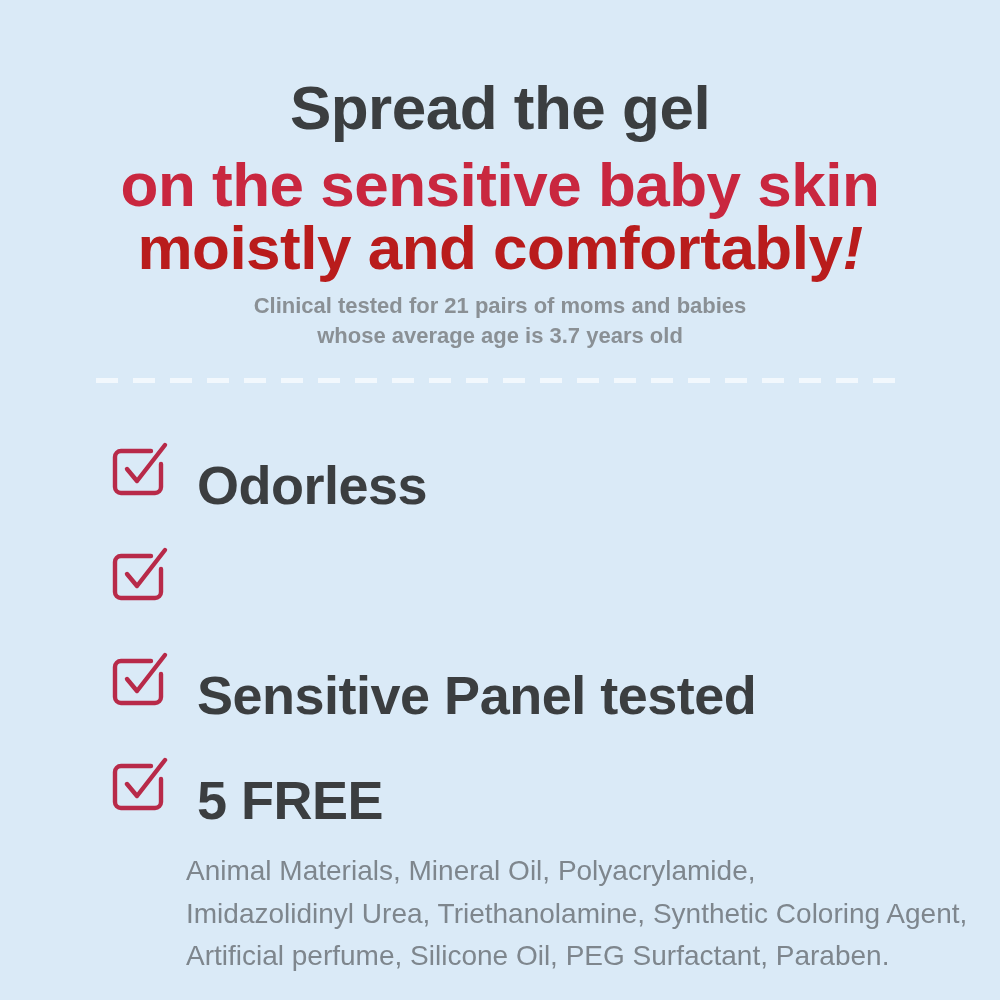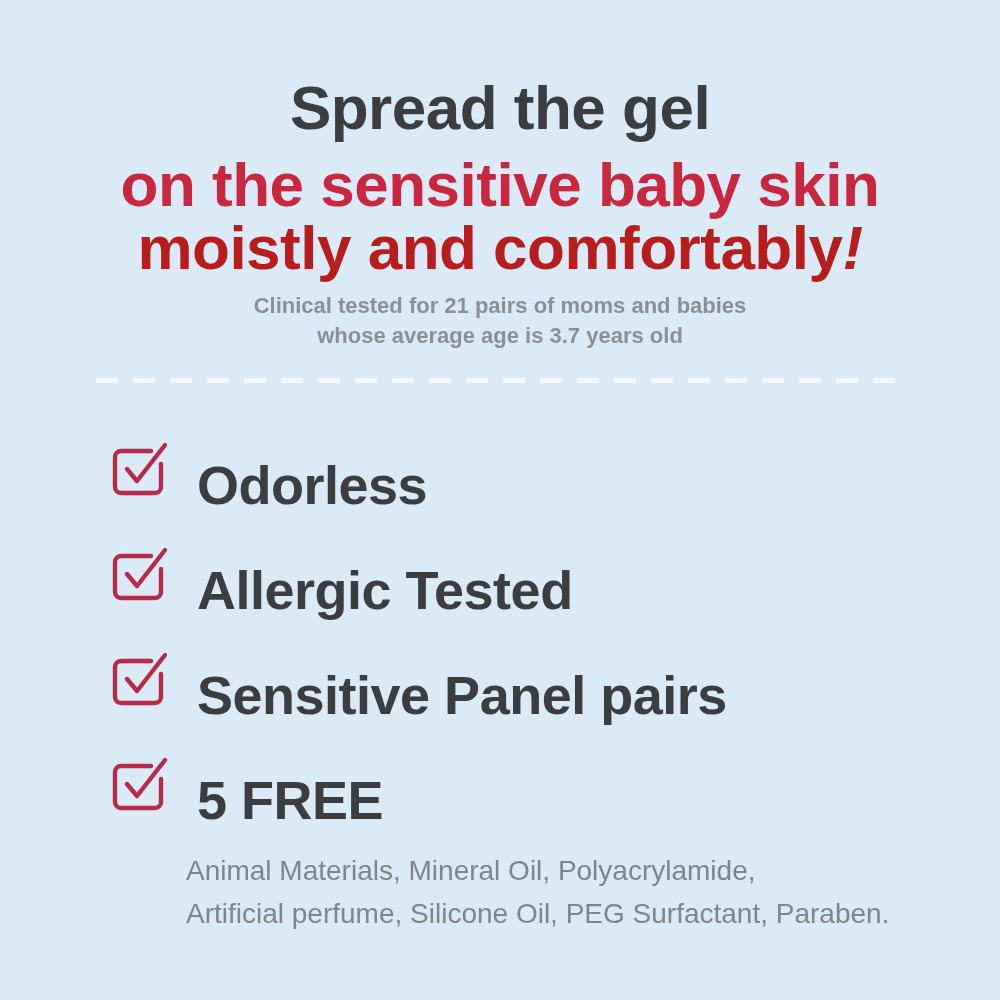--- a/index.html
+++ b/index.html
@@ -151,41 +151,41 @@
     <span class="feature-label">Odorless</span>
   </div>
 
   <div class="feature-row">
     <span class="checkbox-icon">
       <svg viewBox="0 0 62 62" width="62" height="62" fill="none" xmlns="http://www.w3.org/2000/svg">
         <path d="M51 24 V47 a6 6 0 0 1 -6 6 H11 a6 6 0 0 1 -6 -6 V17 a6 6 0 0 1 6 -6 H41" stroke="#b82a49" stroke-width="4.4" stroke-linecap="round"></path>
         <path d="M17 29 L27 41 L55 5" stroke="#b82a49" stroke-width="4.4" stroke-linecap="round" stroke-linejoin="round"></path>
       </svg>
     </span>
-    <span class="feature-label">Allergic Tested</span>
   </div>
 
   <div class="feature-row">
     <span class="checkbox-icon">
       <svg viewBox="0 0 62 62" width="62" height="62" fill="none" xmlns="http://www.w3.org/2000/svg">
         <path d="M51 24 V47 a6 6 0 0 1 -6 6 H11 a6 6 0 0 1 -6 -6 V17 a6 6 0 0 1 6 -6 H41" stroke="#b82a49" stroke-width="4.4" stroke-linecap="round"></path>
         <path d="M17 29 L27 41 L55 5" stroke="#b82a49" stroke-width="4.4" stroke-linecap="round" stroke-linejoin="round"></path>
       </svg>
     </span>
-    <span class="feature-label">Sensitive Panel pairs</span>
+    <span class="feature-label">Sensitive Panel tested</span>
   </div>
 
   <div class="feature-row">
     <span class="checkbox-icon">
       <svg viewBox="0 0 62 62" width="62" height="62" fill="none" xmlns="http://www.w3.org/2000/svg">
         <path d="M51 24 V47 a6 6 0 0 1 -6 6 H11 a6 6 0 0 1 -6 -6 V17 a6 6 0 0 1 6 -6 H41" stroke="#b82a49" stroke-width="4.4" stroke-linecap="round"></path>
         <path d="M17 29 L27 41 L55 5" stroke="#b82a49" stroke-width="4.4" stroke-linecap="round" stroke-linejoin="round"></path>
       </svg>
     </span>
     <span class="feature-label">5 FREE</span>
   </div>
 
 </div>
 
 <div class="ingredients">
   <span>Animal Materials, Mineral Oil, Polyacrylamide,</span>
+  <span>Imidazolidinyl Urea, Triethanolamine, Synthetic Coloring Agent,</span>
   <span>Artificial perfume, Silicone Oil, PEG Surfactant, Paraben.</span>
 </div>
 
 </body></html>

